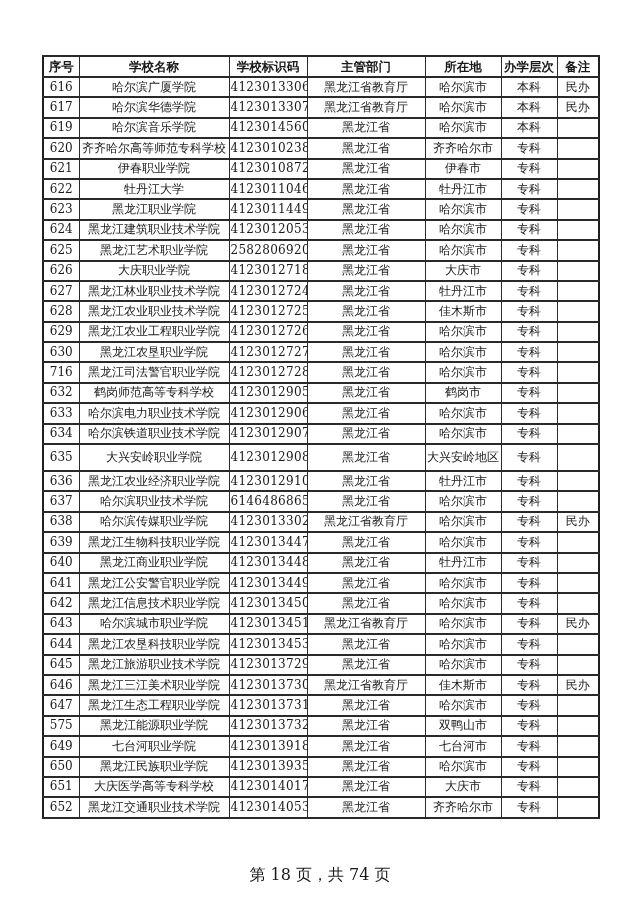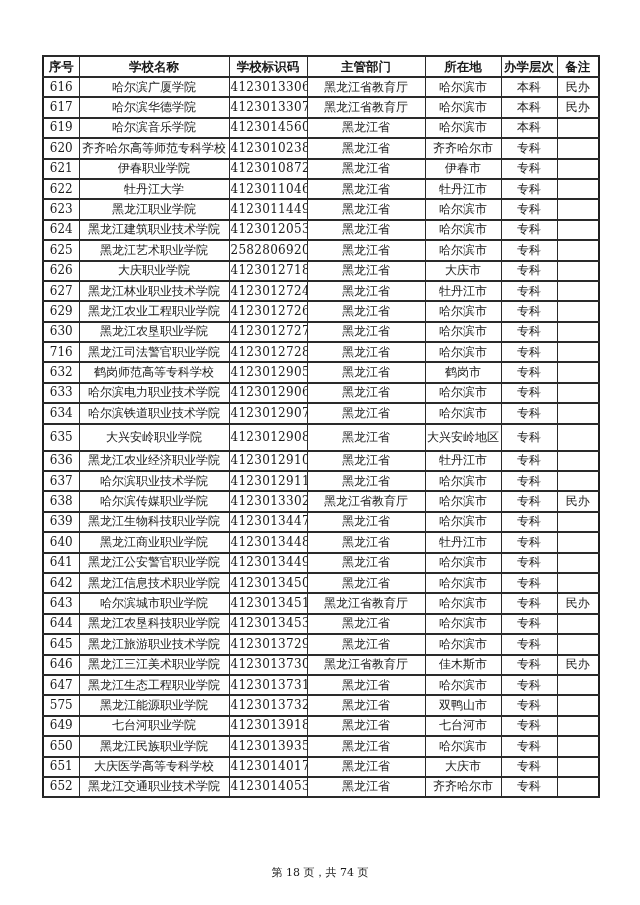--- a/index.html
+++ b/index.html
@@ -45,21 +45,21 @@
   table.univ thead th { font-weight: bold; font-size: 12.5px; }
   table.univ tbody tr { height: 20.4px; padding-left: 16px; }
   table.univ tbody tr.tall { height: 27px; margin-left: 25px; }
   td.code { font-size: 12.5px; letter-spacing: 0.3px; }
   .footer {
     position: absolute;
     left: 0;
     right: 0;
     top: 865px;
     text-align: center;
-    font-size: 11px;
+    font-size: 16px;
     color: #1a1a1a;
   }
 </style>
 </head>
 <body>
 
 <div class="page">
 
   <table class="univ">
     <colgroup>
@@ -176,20 +176,29 @@
         <tr>
           <td>627</td>
           <td>黑龙江林业职业技术学院</td>
           <td class="code">4123012724</td>
           <td>黑龙江省</td>
           <td>牡丹江市</td>
           <td>专科</td>
           <td></td>
         </tr>
         <tr>
+          <td>628</td>
+          <td>黑龙江农业职业技术学院</td>
+          <td class="code">4123012725</td>
+          <td>黑龙江省</td>
+          <td>佳木斯市</td>
+          <td>专科</td>
+          <td></td>
+        </tr>
+        <tr>
           <td>629</td>
           <td>黑龙江农业工程职业学院</td>
           <td class="code">4123012726</td>
           <td>黑龙江省</td>
           <td>哈尔滨市</td>
           <td>专科</td>
           <td></td>
         </tr>
         <tr>
           <td>630</td>
@@ -250,21 +259,21 @@
           <td>黑龙江农业经济职业学院</td>
           <td class="code">4123012910</td>
           <td>黑龙江省</td>
           <td>牡丹江市</td>
           <td>专科</td>
           <td></td>
         </tr>
         <tr>
           <td>637</td>
           <td>哈尔滨职业技术学院</td>
-          <td class="code">4123012911</td>
+          <td class="code">6146486865</td>
           <td>黑龙江省</td>
           <td>哈尔滨市</td>
           <td>专科</td>
           <td></td>
         </tr>
         <tr>
           <td>638</td>
           <td>哈尔滨传媒职业学院</td>
           <td class="code">4123013302</td>
           <td>黑龙江省教育厅</td>

